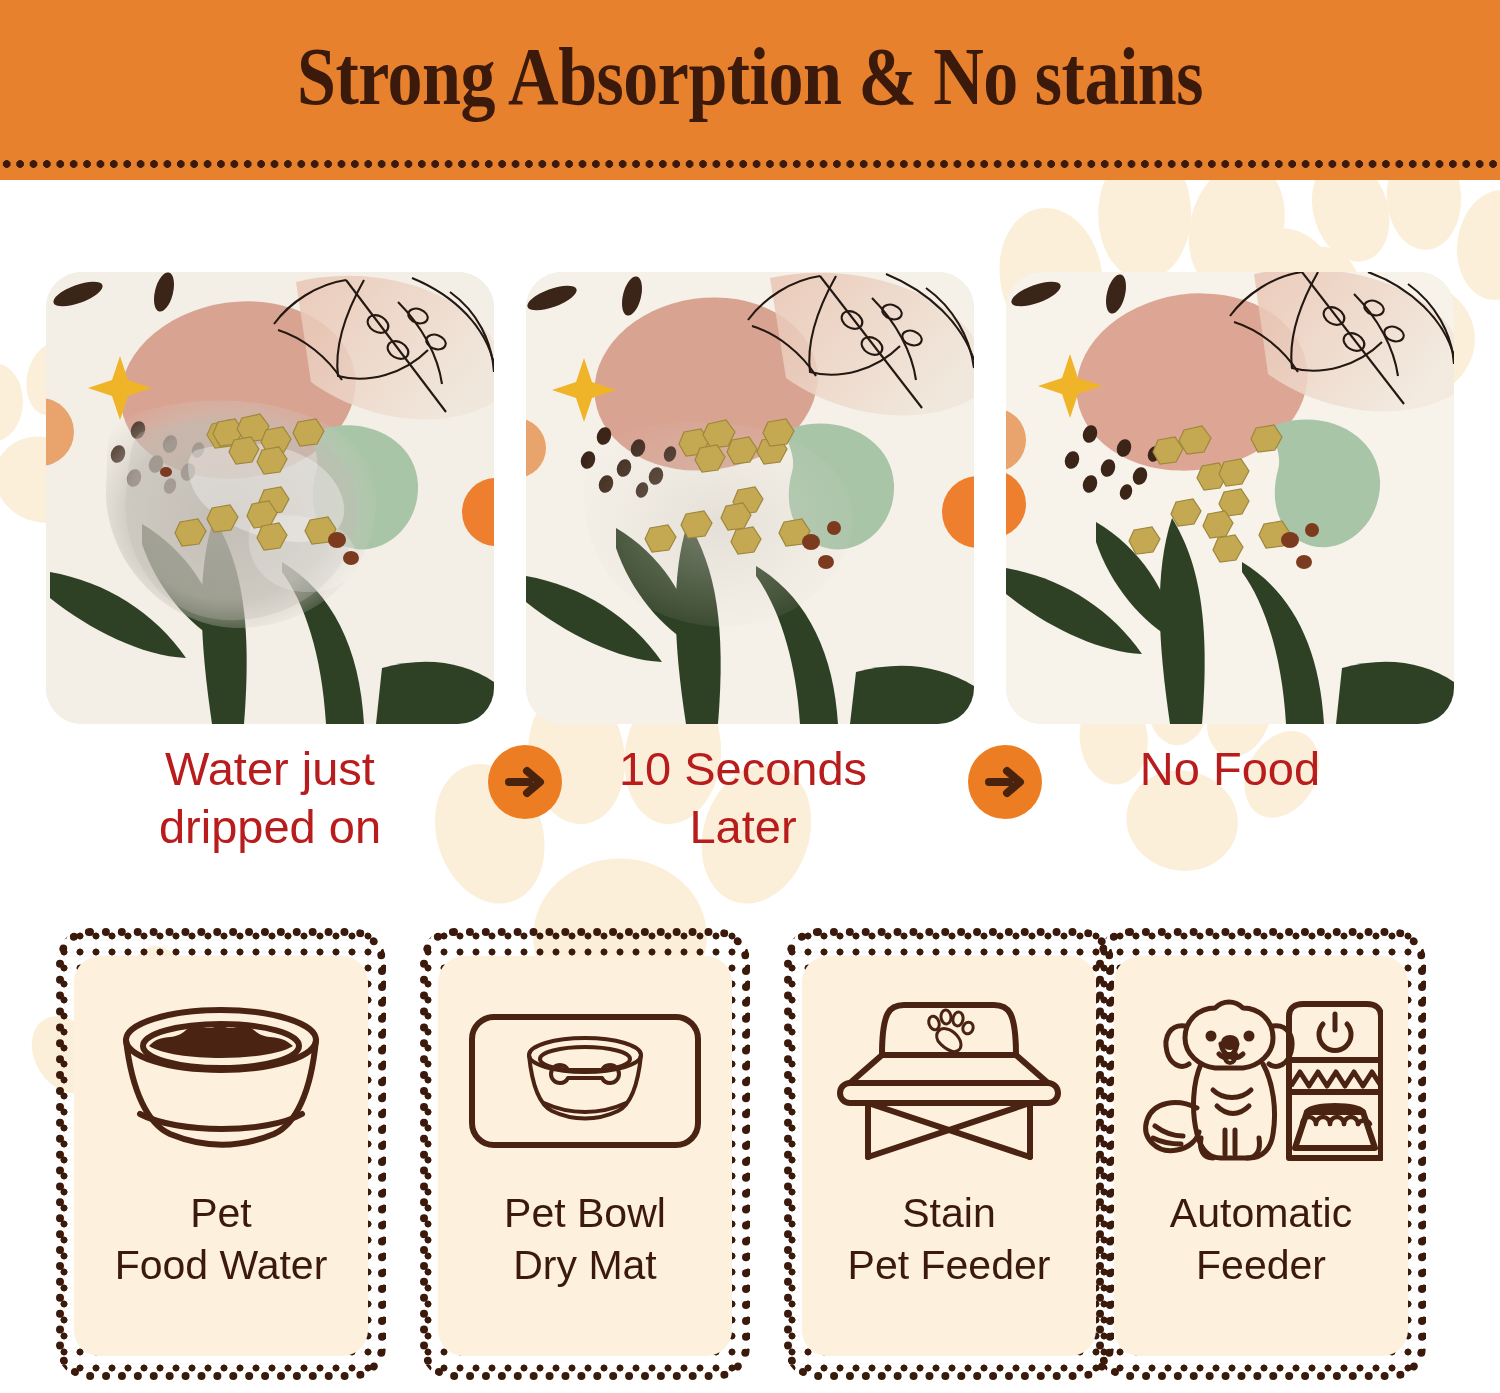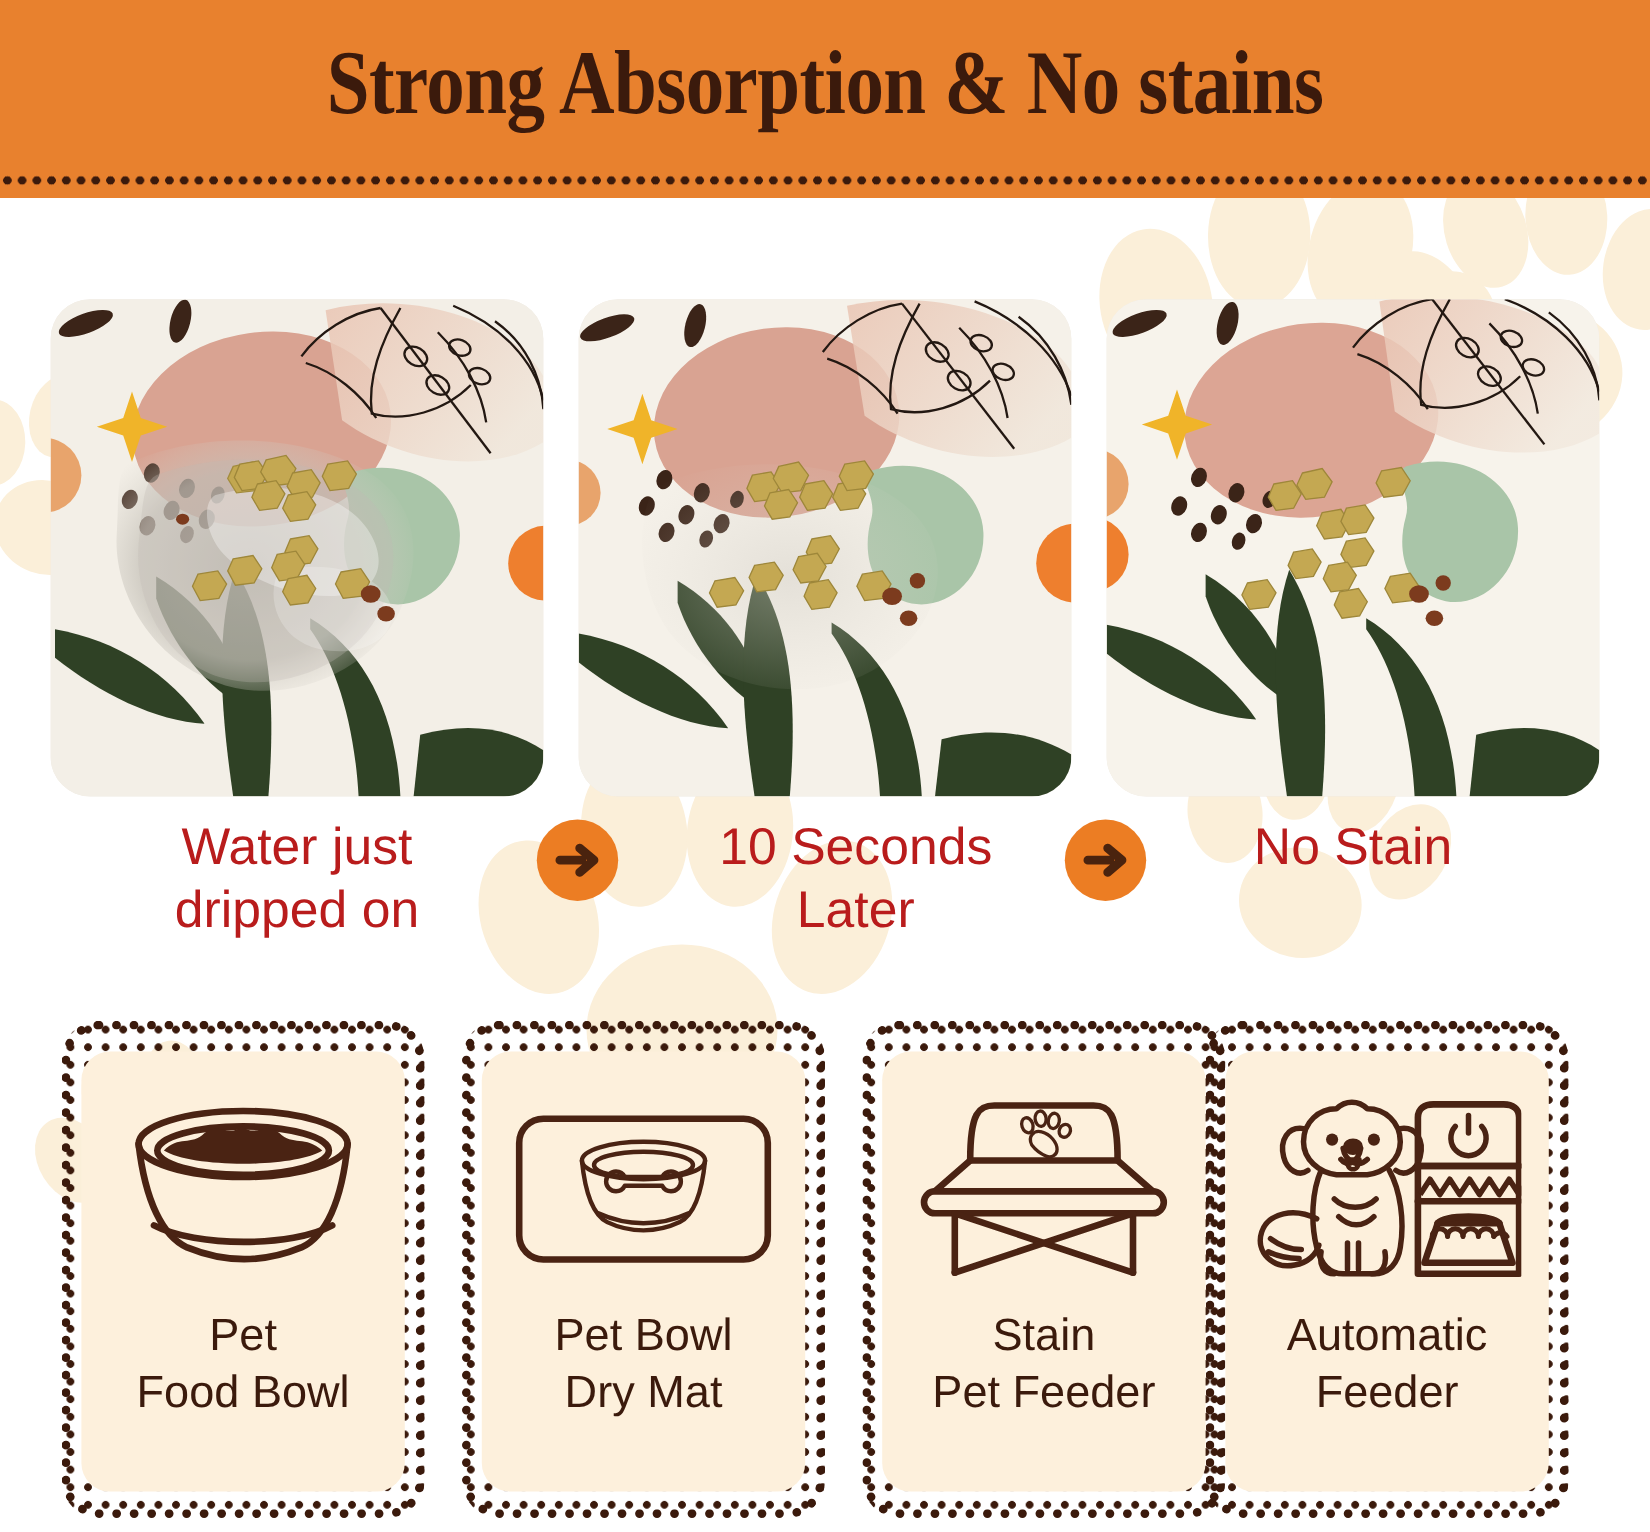--- a/index.html
+++ b/index.html
@@ -93,21 +93,21 @@
     top: 740px;
     width: 480px;
     text-align: center;
     font-size: 47px;
     line-height: 1.24;
     color: #b91c1c;
     z-index: 3;
     white-space: pre-line;
   }
   #photo-caption-1 { left: 30px; }
-  #photo-caption-2 { left: 538px; }
+  #photo-caption-2 { left: 503px; }
   #photo-caption-3 { left: 990px; }
 
   
   #usecase-row {
     position: absolute;
     left: 0; top: 928px;
     width: 1500px; height: 456px;
     z-index: 3;
   }
   .usecase-card {
@@ -445,40 +445,40 @@
     <svg width="44" height="44" viewBox="0 0 44 44">
       <path d="M6 22 H26 M24 11 L37 22 L24 33" fill="none" stroke="#4A230E" stroke-width="8" stroke-linecap="round" stroke-linejoin="round"></path>
     </svg>
   </div>
 </div>
 
 <div class="photo-caption" id="photo-caption-1">Water just
 dripped on</div>
 <div class="photo-caption" id="photo-caption-2">10 Seconds
 Later</div>
-<div class="photo-caption" id="photo-caption-3">No Stain</div>
+<div class="photo-caption" id="photo-caption-3">No Food</div>
 
 <div id="usecase-row">
 
   <div class="usecase-card" id="usecase-card-1">
     <div class="dotborder"></div>
     <div class="usecase-inner">
       <div class="usecase-icon">
         <svg width="226" height="150" viewBox="0 0 226 150">
           <g fill="none" stroke="#4A2313" stroke-width="6" stroke-linejoin="round" stroke-linecap="round">
             <ellipse cx="113" cy="34" rx="95" ry="30"></ellipse>
             <ellipse cx="113" cy="40" rx="78" ry="22"></ellipse>
             <path d="M18,34 C24,86 40,118 62,128 C96,142 132,142 166,128 C188,118 203,86 208,34"></path>
             <path d="M32,108 C70,128 158,128 194,108"></path>
           </g>
           <path d="M41,40 C54,26 66,36 78,24 C90,14 100,28 112,18 C124,28 134,14 146,24 C158,36 170,26 185,40 C160,56 66,56 41,40 Z" fill="#4A2313"></path>
         </svg>
       </div>
       <div class="usecase-label">Pet
-Food Bowl</div>
+Food Water</div>
     </div>
   </div>
 
   <div class="usecase-card" id="usecase-card-2">
     <div class="dotborder"></div>
     <div class="usecase-inner">
       <div class="usecase-icon">
         <svg width="234" height="136" viewBox="0 0 234 136">
           <g fill="none" stroke="#4A2313" stroke-width="6" stroke-linejoin="round" stroke-linecap="round">
             <rect x="4" y="4" width="226" height="128" rx="22"></rect>

